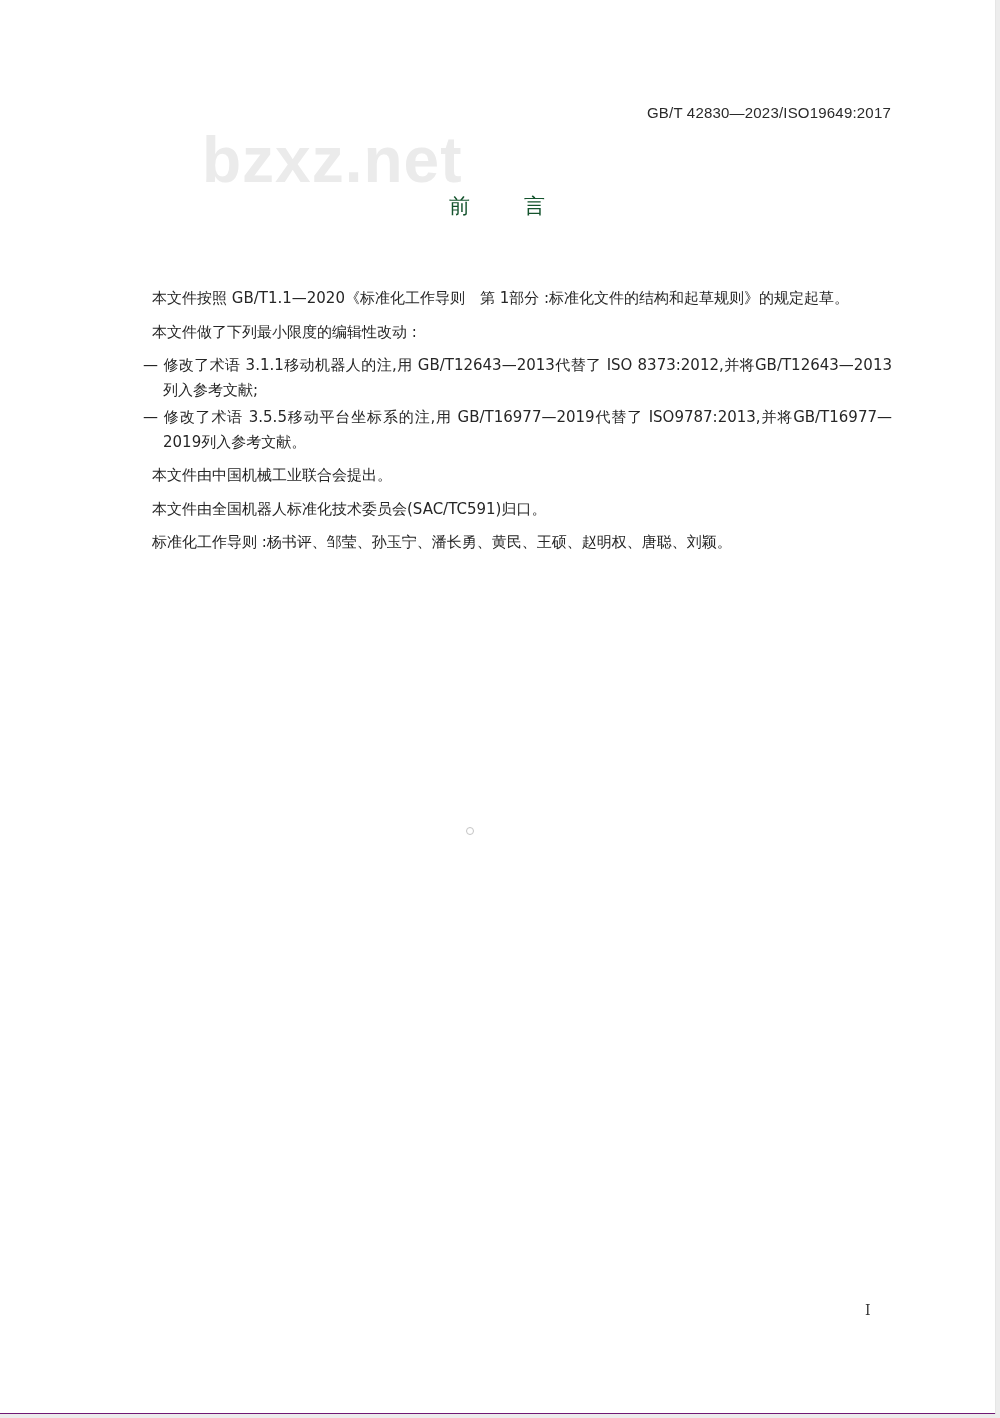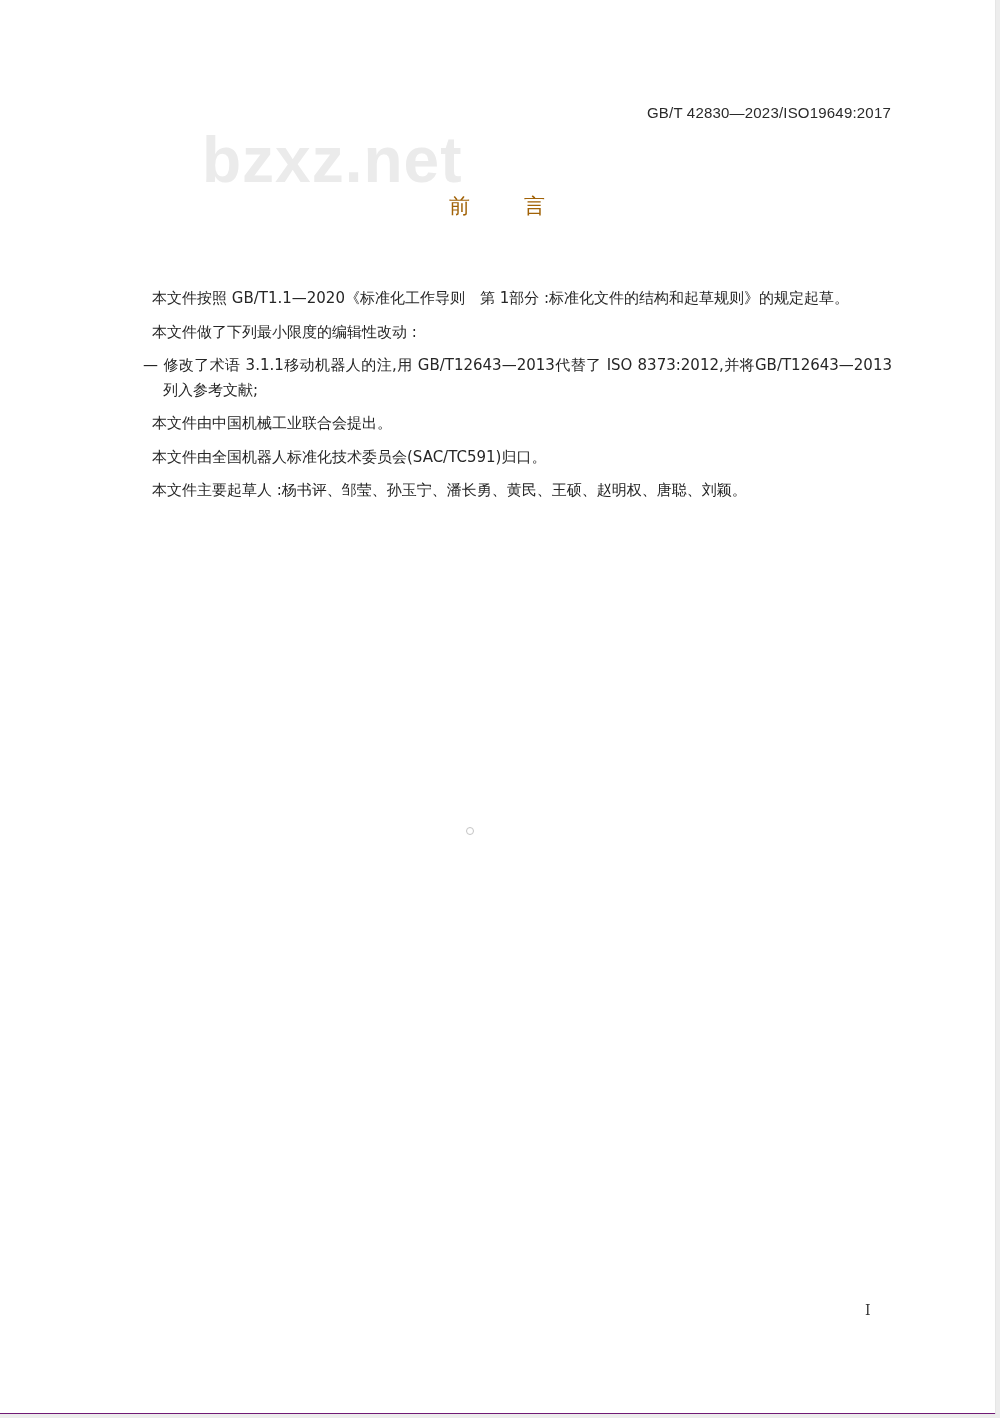--- a/index.html
+++ b/index.html
@@ -62,21 +62,21 @@
       color: #ebebeb;
       line-height: 1;
       white-space: nowrap;
       user-select: none;
     }
     .title {
       position: absolute;
       left: 449px;
       top: 192px;
       font-size: 21px;
-      color: #a16207;
+      color: #14532d;
       white-space: nowrap;
     }
     .title .ch2 {
       margin-left: 54px;
     }
     .content {
       position: absolute;
       left: 108px;
       top: 277px;
       width: 784px;
@@ -133,24 +133,27 @@
     <span>前</span><span class="ch2">言</span>
   </div>
 
   <div class="content">
     <p class="para">本文件按照 GB/T1.1—2020《标准化工作导则　第 1部分 :标准化文件的结构和起草规则》的规定起草。</p>
     <p class="para">本文件做了下列最小限度的编辑性改动 :</p>
 
     <div class="item">
       <span class="dash">—</span><span>修改了术语 3.1.1移动机器人的注,用 GB/T12643—2013代替了 ISO 8373:2012,并将GB/T12643—2013列入参考文献;</span>
     </div>
+    <div class="item">
+      <span class="dash">—</span><span>修改了术语 3.5.5移动平台坐标系的注,用 GB/T16977—2019代替了 ISO9787:2013,并将GB/T16977—2019列入参考文献。</span>
+    </div>
 
     <p class="para">本文件由中国机械工业联合会提出。</p>
     <p class="para">本文件由全国机器人标准化技术委员会(SAC/TC591)归口。</p>
-    <p class="para">本文件主要起草人 :杨书评、邹莹、孙玉宁、潘长勇、黄民、王硕、赵明权、唐聪、刘颖。</p>
+    <p class="para">标准化工作导则 :杨书评、邹莹、孙玉宁、潘长勇、黄民、王硕、赵明权、唐聪、刘颖。</p>
   </div>
 
   <div class="center-mark"></div>
 
   <div class="page-number">I</div>
 </div>
 
 <div class="page-shadow-right"></div>
 <div class="page-shadow-bottom"></div>
 

